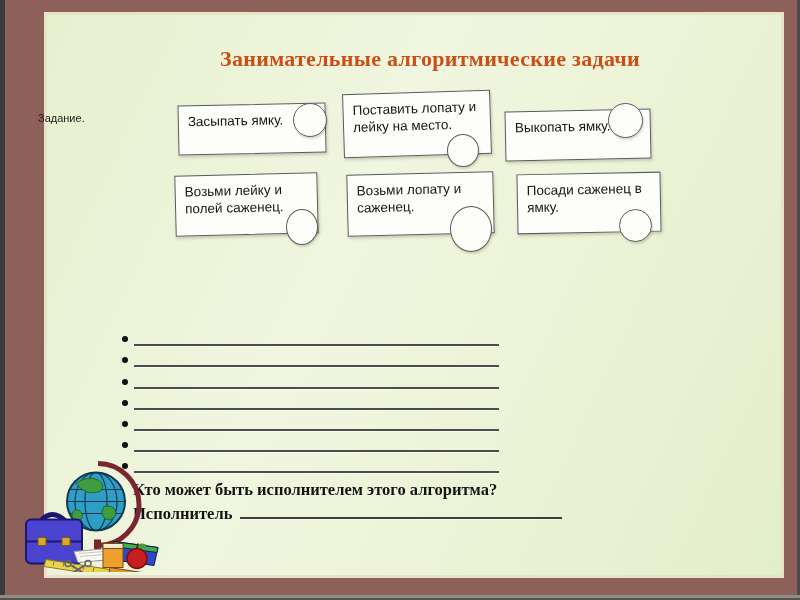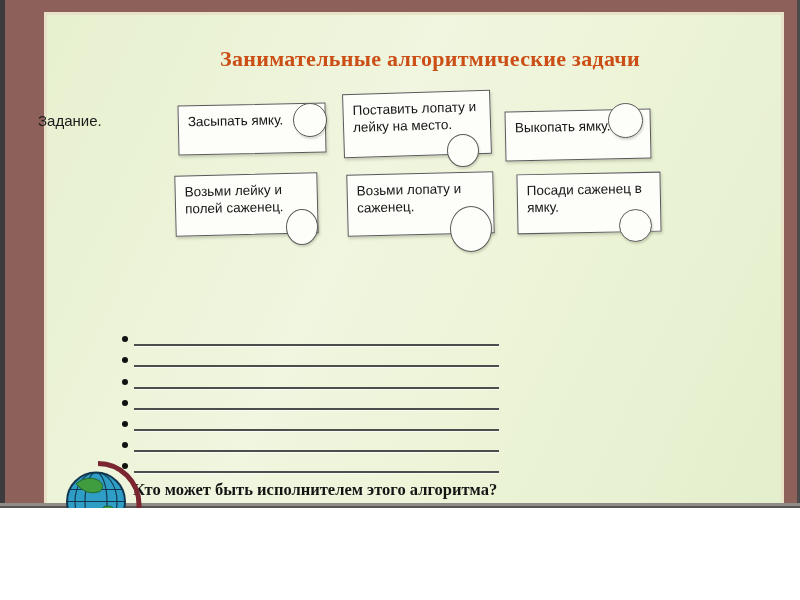--- a/index.html
+++ b/index.html
@@ -1,37 +1,37 @@
 <!DOCTYPE html>
 <html><head>
 <meta charset="utf-8">
 <style>
   * { margin: 0; padding: 0; box-sizing: border-box; }
   body { font-family: "Liberation Sans", sans-serif; }
   .stage {
-    position: relative; width: 800px; height: 508px;
+    position: relative; width: 800px; height: 600px;
     background: #8d6059; overflow: hidden;
   }
   .edge-left  { position:absolute; left:0; top:0; width:5px; height:600px; background:#3c3a3c; }
   .edge-right { position:absolute; right:0; top:0; width:3px; height:600px; background:#4b4b4b; }
   .edge-bottom{ position:absolute; left:0; bottom:0; width:800px; height:5px; background:#8f8c87; }
   .edge-bottom2{ position:absolute; left:0; bottom:0; width:800px; height:2px; background:#57544f; }
   .content-frame {
     position:absolute; left:44px; top:12px; width:740px; height:566px;
     border:3px solid #e9e2c9;
     background: linear-gradient(115deg, #e7f0cf 0%, #f0f6df 40%, #edf4d8 60%, #e3eecb 100%);
   }
   .slide-title {
     position:absolute; left:115px; top:46px; width:630px;
     font-family:"Liberation Serif", serif; font-weight:bold; font-size:22px;
     text-align:center; color:#cb4e16; letter-spacing:0.3px;
   }
   .task-label {
     position:absolute; left:38px; top:112px;
-    font-size:15px; color:#1c1c1c;
+    font-size:11px; color:#1c1c1c;
   }
   .card {
     position:absolute; background:#fdfdfa; border:1px solid #5a5a5a;
     box-shadow: 1px 2px 3px rgba(70,80,50,0.25);
     padding:7px 8px 0 9px; font-size:13.5px; line-height:17px; color:#161616;
     z-index:2;
   }
   .pin {
     position:absolute; background:#fdfdfa; border:1px solid #5a5a5a;
     border-radius:50%; z-index:3;

